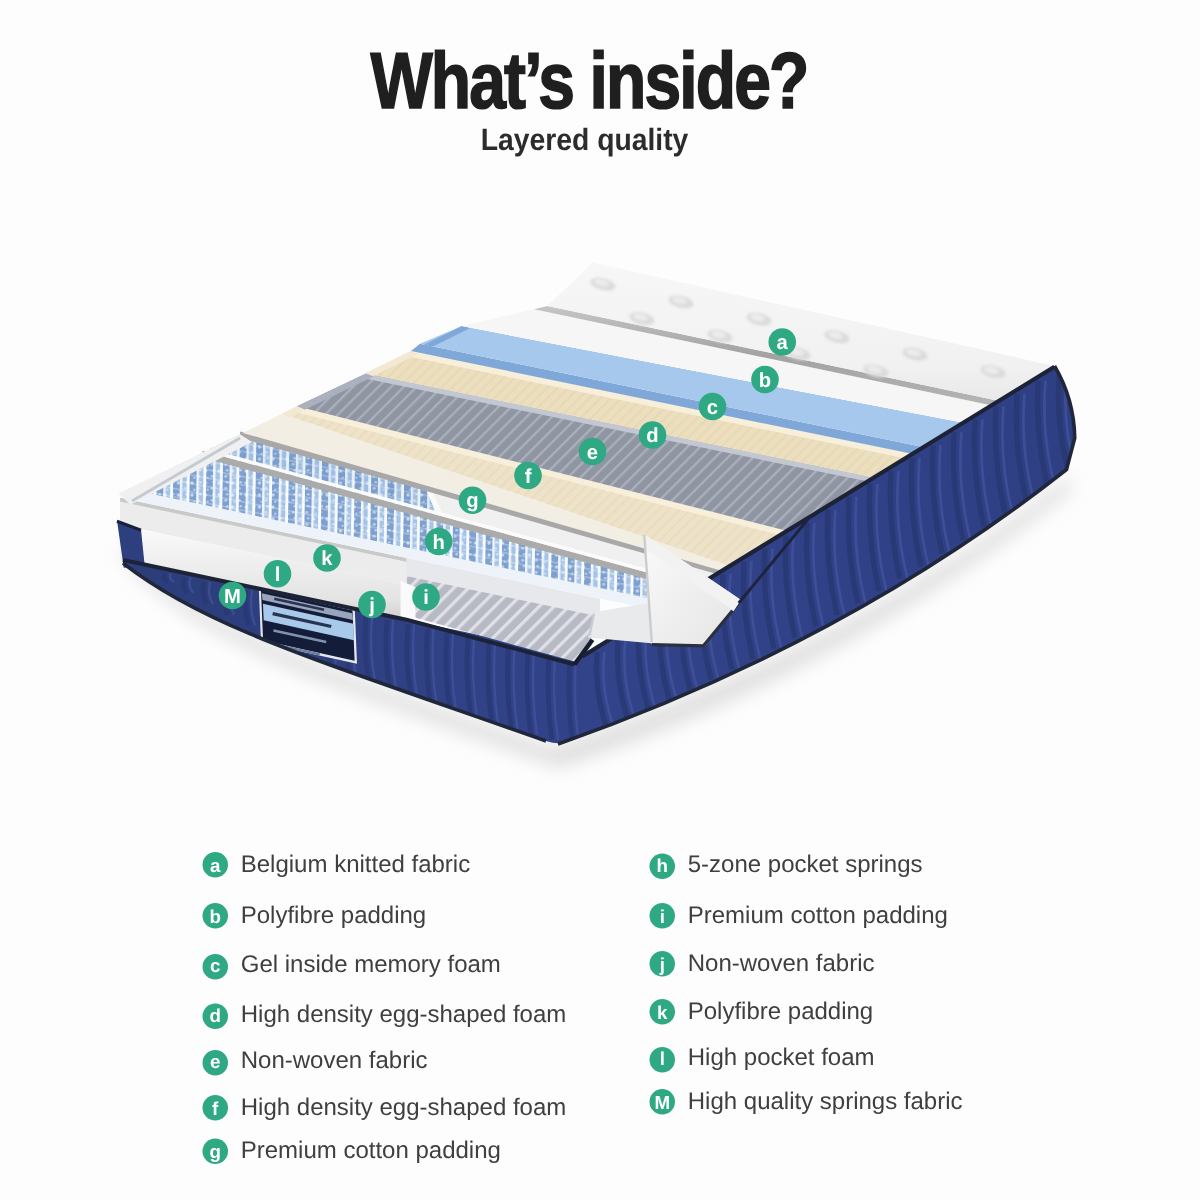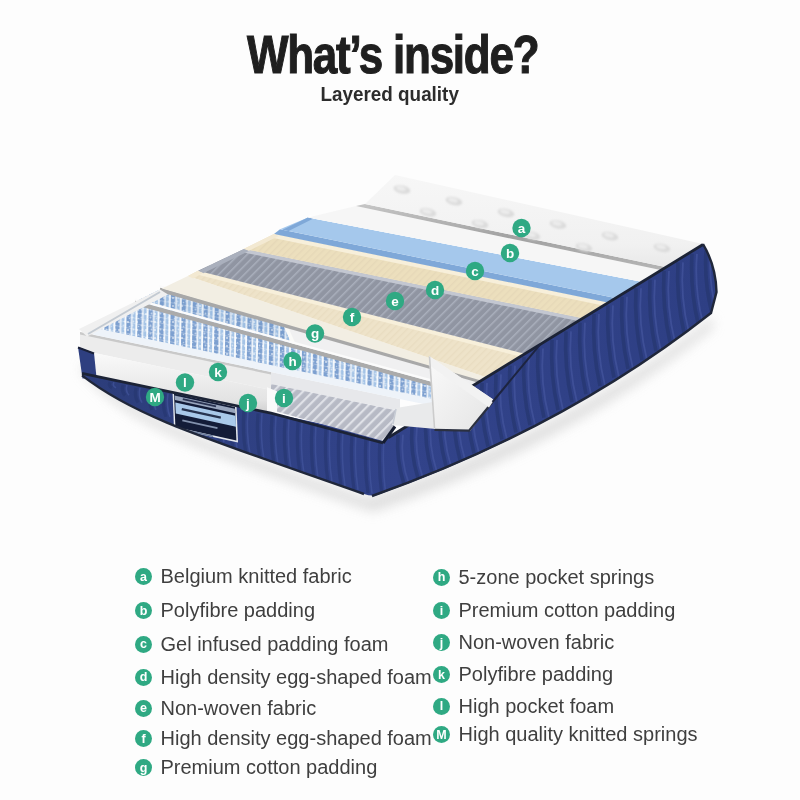--- a/index.html
+++ b/index.html
@@ -5,21 +5,21 @@
 #page{position:relative;width:800px;height:800px;overflow:hidden;background:#fdfdfd;
  font-family:"Liberation Sans",sans-serif;}
 h1{position:absolute;left:0;top:24px;width:800px;margin:0;text-align:center;
  font-size:53px;font-weight:bold;color:#1f1f1f;letter-spacing:-1.5px;-webkit-text-stroke:1.1px #1f1f1f;transform:translateX(-6px) scaleX(.83);transform-origin:392px 0;}
 h2{position:absolute;left:0;top:82px;width:800px;margin:0;text-align:center;
  font-size:20.5px;font-weight:bold;color:#2c2c2c;letter-spacing:0;transform:translateX(-9.5px) scaleX(.92);transform-origin:390px 0;}
 .row{position:absolute;height:19px;display:flex;align-items:center;}
 .dot{width:17px;height:17px;border-radius:50%;background:#2fa983;color:#fff;
  display:inline-flex;align-items:center;justify-content:center;
  font-size:12.5px;font-weight:bold;flex:0 0 17px;}
-.lbl{margin-left:8.5px;font-size:20px;color:#3f3f3f;white-space:nowrap;}
+.lbl{margin-left:8.5px;font-size:16px;color:#3f3f3f;white-space:nowrap;}
 </style></head>
 <body>
 <div id="page">
 <h1>What’s inside?</h1>
 <h2>Layered quality</h2>
 <svg width="800" height="800" viewBox="0 0 800 800" style="position:absolute;left:0;top:0">
       <defs>
 <linearGradient id="quiltg" x1="0" y1="0" x2="0" y2="1">
  <stop offset="0" stop-color="#f7f7f7"></stop>
           <stop offset=".75" stop-color="#f1f1f1"></stop>
@@ -294,21 +294,21 @@
 <div class="row" style="left:135px;top:567.0px">
       <span class="dot">a</span>
       <span class="lbl">Belgium knitted fabric</span>
     </div>
 <div class="row" style="left:135px;top:601.0px">
       <span class="dot">b</span>
       <span class="lbl">Polyfibre padding</span>
     </div>
 <div class="row" style="left:135px;top:634.5px">
       <span class="dot">c</span>
-      <span class="lbl">Gel infused padding foam</span>
+      <span class="lbl">Gel inside memory foam</span>
     </div>
 <div class="row" style="left:135px;top:667.5px">
       <span class="dot">d</span>
       <span class="lbl">High density egg-shaped foam</span>
     </div>
 <div class="row" style="left:135px;top:698.5px">
       <span class="dot">e</span>
       <span class="lbl">Non-woven fabric</span>
     </div>
 <div class="row" style="left:135px;top:729.0px">
@@ -334,14 +334,14 @@
 <div class="row" style="left:433px;top:665.0px">
       <span class="dot">k</span>
       <span class="lbl">Polyfibre padding</span>
     </div>
 <div class="row" style="left:433px;top:696.5px">
       <span class="dot">l</span>
       <span class="lbl">High pocket foam</span>
     </div>
 <div class="row" style="left:433px;top:725.0px">
       <span class="dot">M</span>
-      <span class="lbl">High quality knitted springs</span>
+      <span class="lbl">High quality springs fabric</span>
     </div>
 </div>
 </body></html>

